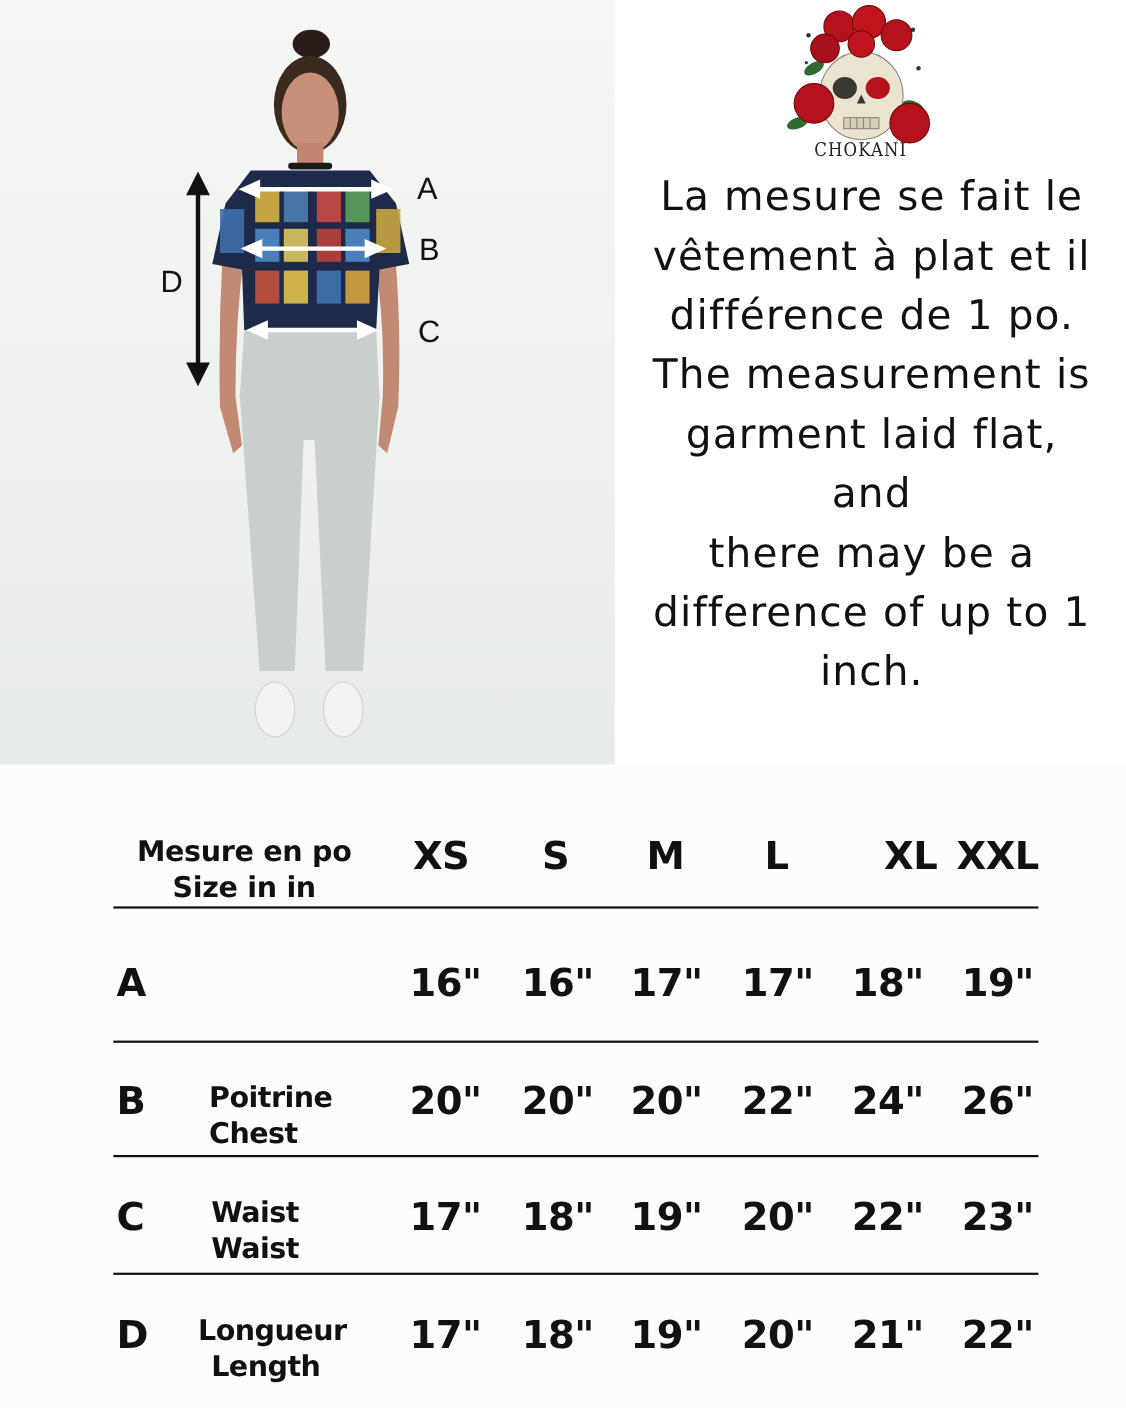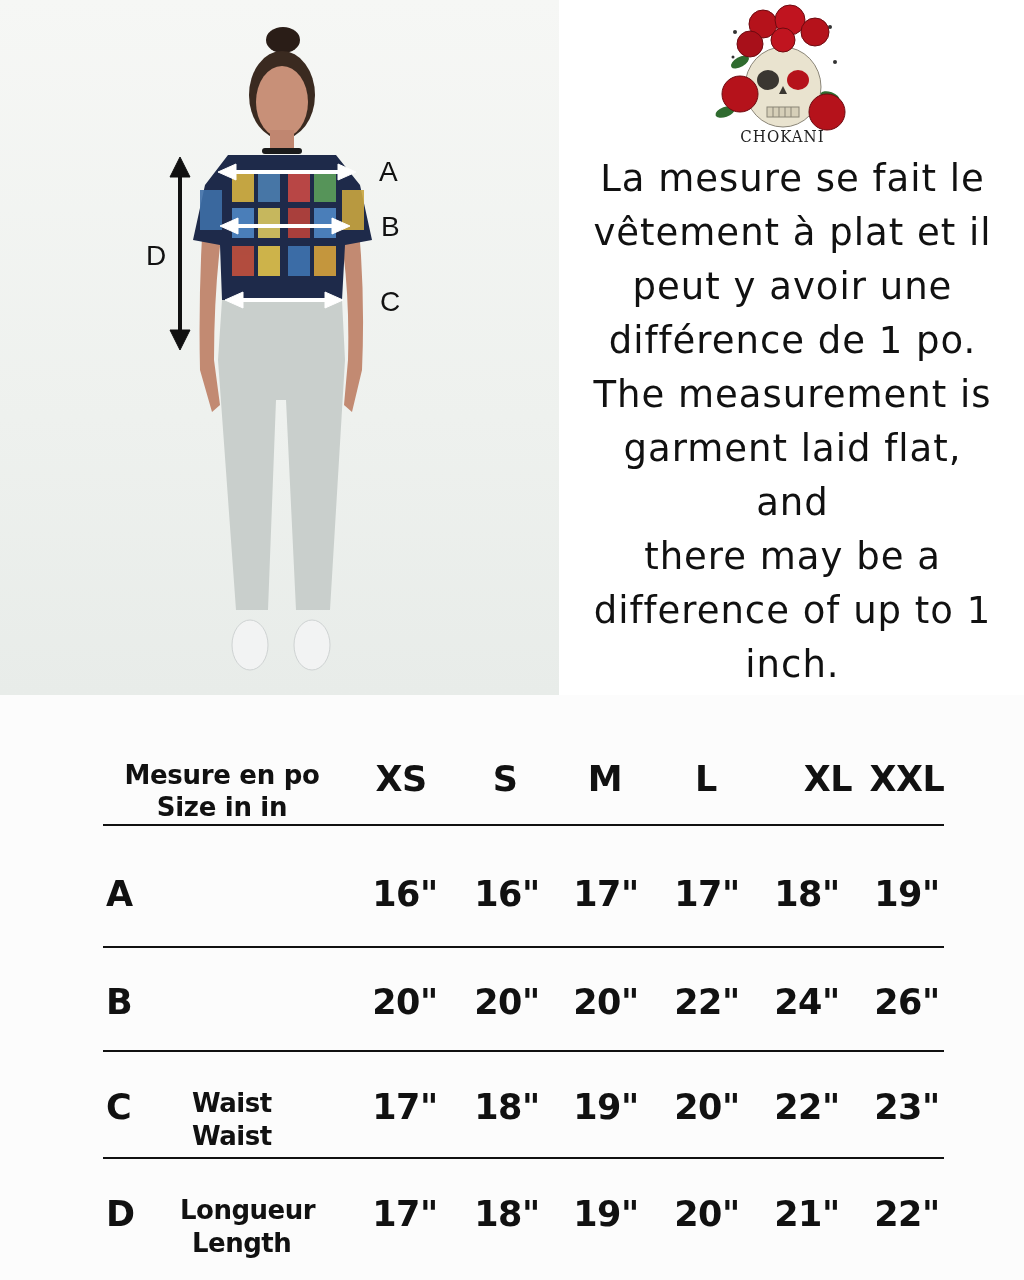--- a/index.html
+++ b/index.html
@@ -144,21 +144,20 @@
     <circle cx="78" cy="38" r="12" fill="#c0141f" stroke="#6e0a10"></circle>
     <circle cx="35" cy="92" r="18" fill="#b5121b" stroke="#6e0a10"></circle>
     <circle cx="122" cy="110" r="18" fill="#b5121b" stroke="#6e0a10"></circle>
   </svg>
   <div class="logo-text">CHOKANI</div>
 </div>
 
 <div class="note">
   <div>La mesure se fait le</div>
   <div>vêtement à plat et il</div>
-  <div>peut y avoir une</div>
   <div>différence de 1 po.</div>
   <div>The measurement is</div>
   <div>garment laid flat, and</div>
   <div>there may be a</div>
   <div>difference of up to 1</div>
   <div>inch.</div>
 </div>
 
 <div class="table">
   <div class="hdr-title">
@@ -178,20 +177,24 @@
   <div class="cell val" style="left:360px;top:157px;">16"</div>
   <div class="cell val" style="left:462px;top:157px;">16"</div>
   <div class="cell val" style="left:561px;top:157px;">17"</div>
   <div class="cell val" style="left:662px;top:157px;">17"</div>
   <div class="cell val" style="left:762px;top:157px;">18"</div>
   <div class="cell val" style="left:862px;top:157px;">19"</div>
 
   <div class="hline" style="top:229px;"></div>
 
   <div class="cell letter" style="top:265px;">B</div>
+  <div class="cell name" style="left:190px;top:265px;">
+    <div>Poitrine</div>
+    <div>Chest</div>
+  </div>
   <div class="cell val" style="left:360px;top:265px;">20"</div>
   <div class="cell val" style="left:462px;top:265px;">20"</div>
   <div class="cell val" style="left:561px;top:265px;">20"</div>
   <div class="cell val" style="left:662px;top:265px;">22"</div>
   <div class="cell val" style="left:762px;top:265px;">24"</div>
   <div class="cell val" style="left:862px;top:265px;">26"</div>
 
   <div class="hline" style="top:333px;"></div>
 
   <div class="cell letter" style="top:370px;">C</div>

